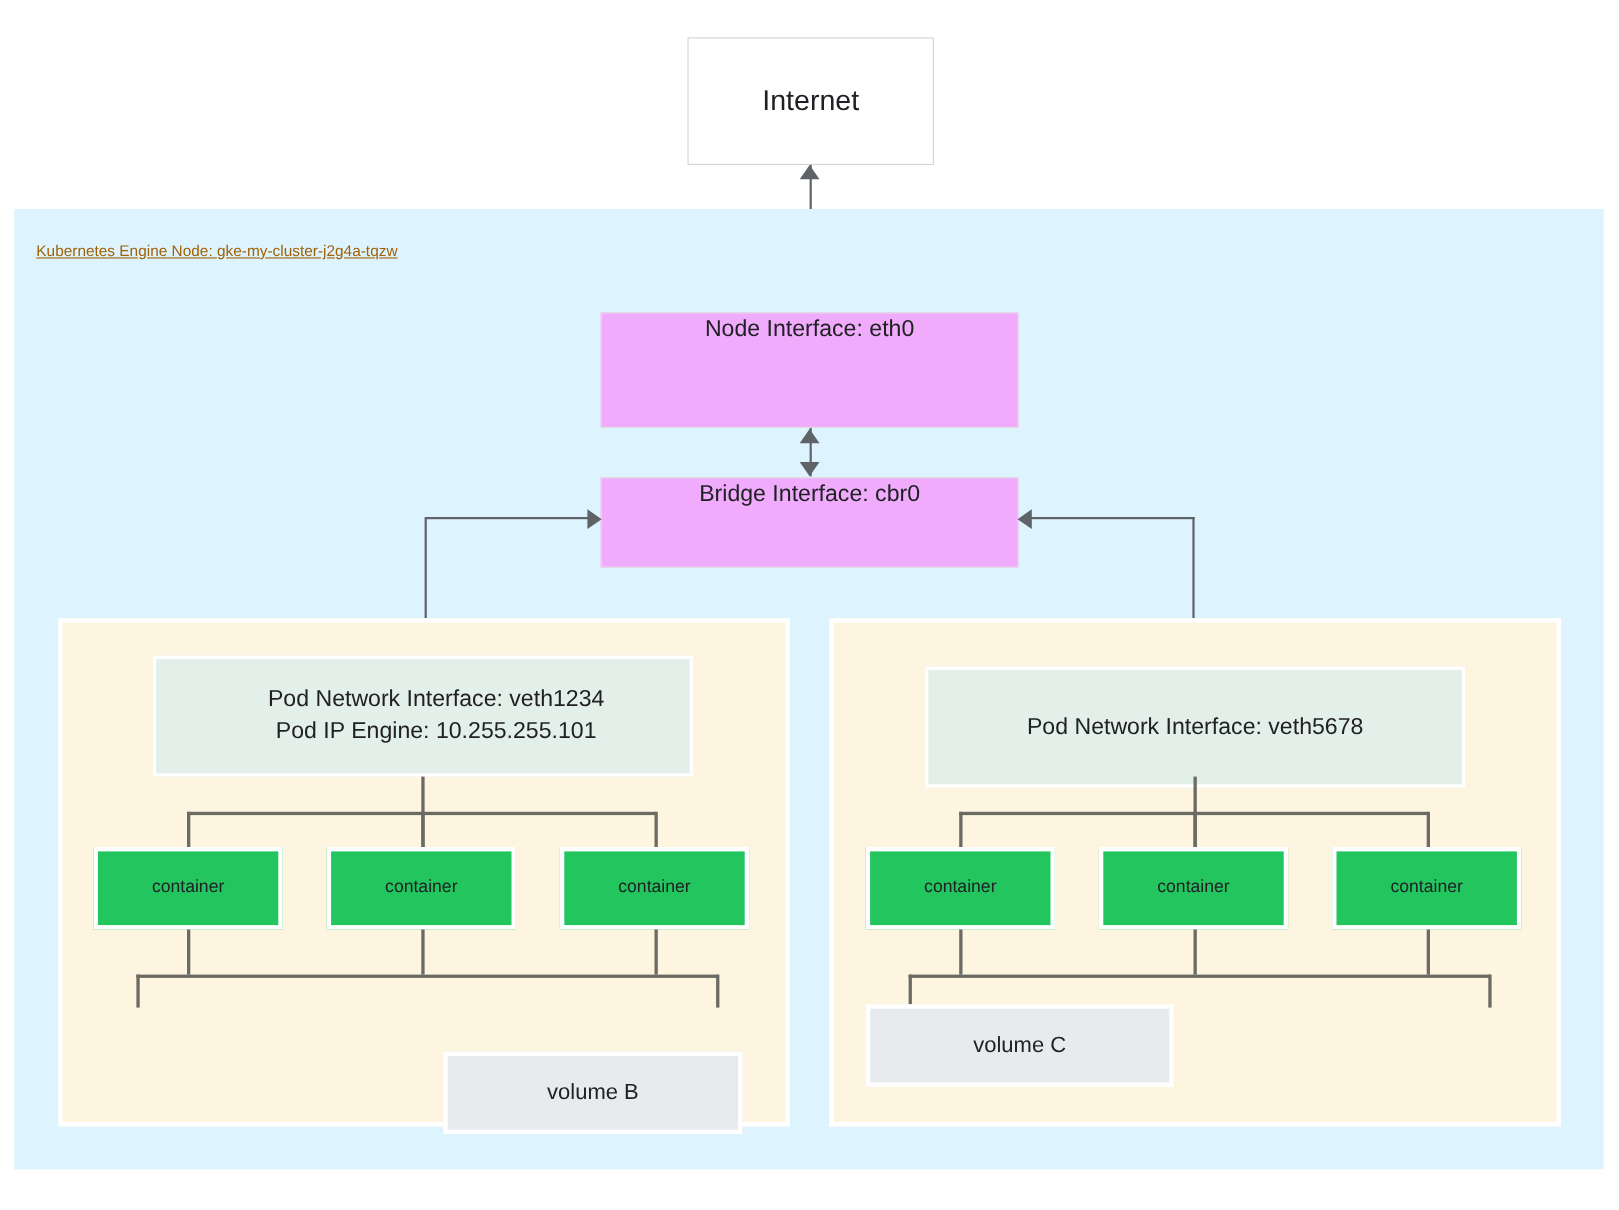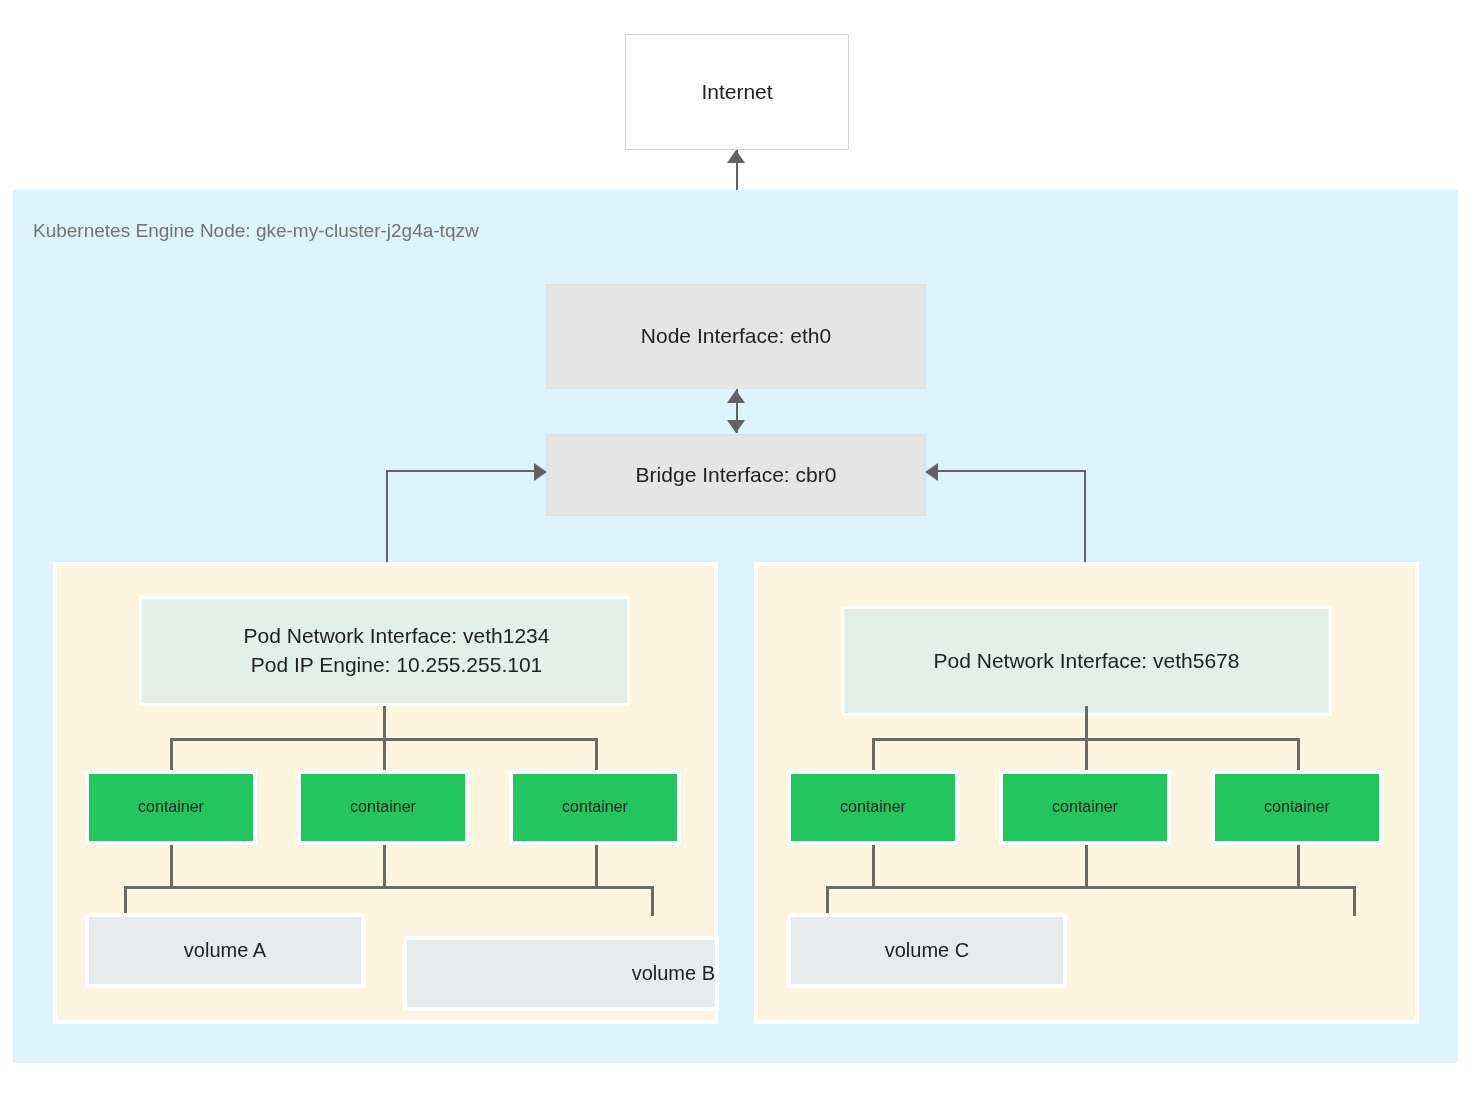--- a/index.html
+++ b/index.html
@@ -28,27 +28,28 @@
     align-items: center;
     justify-content: center;
     text-align: center;
     color: #202124;
     line-height: 1.38;
   }
 
   .internet-box {
     background: #ffffff;
     border: 1.6px solid #d3d3d3;
-    font-size: 21px;
+    font-size: 26px;
   }
 
   .iface-box {
-    background: #e5e5e5;
+    background: #f0abfc;
     border: 1.6px solid #e0e0e0;
     font-size: 21px;
+    justify-content: space-between;
   }
 
   .pod-iface-box {
     background: #e3efe9;
     border: 3px solid #ffffff;
     font-size: 21px;
   }
 
   .container-box {
     background: #22c55e;
@@ -63,23 +64,24 @@
   }
 
   
   .node-region {
     position: absolute;
     background: #ddf3fd;
     box-sizing: border-box;
   }
   .node-region-label {
     position: absolute;
-    font-size: 19px;
-    color: #737373;
+    font-size: 14px;
+    color: #a16207;
     white-space: nowrap;
+    text-decoration: underline;
   }
   .pod-group {
     position: absolute;
     background: #fdf5e0;
     border: 4px solid #ffffff;
     box-sizing: border-box;
   }
 
   
   .ln {
@@ -185,24 +187,21 @@
     <span>container</span>
   </div>
 
   <div class="ln-thin ln-v" style="left:170px; top:845px; height:41px;"></div>
   <div class="ln-thin ln-v" style="left:383px; top:845px; height:41px;"></div>
   <div class="ln-thin ln-v" style="left:595px; top:845px; height:41px;"></div>
   <div class="ln-thin ln-h" style="left:124px; top:886px; width:529px;"></div>
   <div class="ln-thin ln-v" style="left:124px; top:886px; height:30px;"></div>
   <div class="ln-thin ln-v" style="left:651px; top:886px; height:30px;"></div>
 
-  <div class="box volume-box" style="left:85px; top:913px; width:280px; height:75px;">
-    <span>volume A</span>
-  </div>
-  <div class="box volume-box" style="left:403px; top:936px; width:316px; height:75px;align-items:flex-end;">
+  <div class="box volume-box" style="left:403px; top:956px; width:272px; height:75px;">
     <span>volume B</span>
   </div>
 
   <div class="pod-group" style="left:754px; top:562px; width:665px; height:462px;"></div>
 
   <div class="box pod-iface-box line2" style="left:841px; top:596px; width:491px; height:110px;margin-top:10px;">
     <span>Pod Network Interface: veth5678</span>
   </div>
 
   <div class="ln-thin ln-v" style="left:1085px; top:706px; height:65px;"></div>

